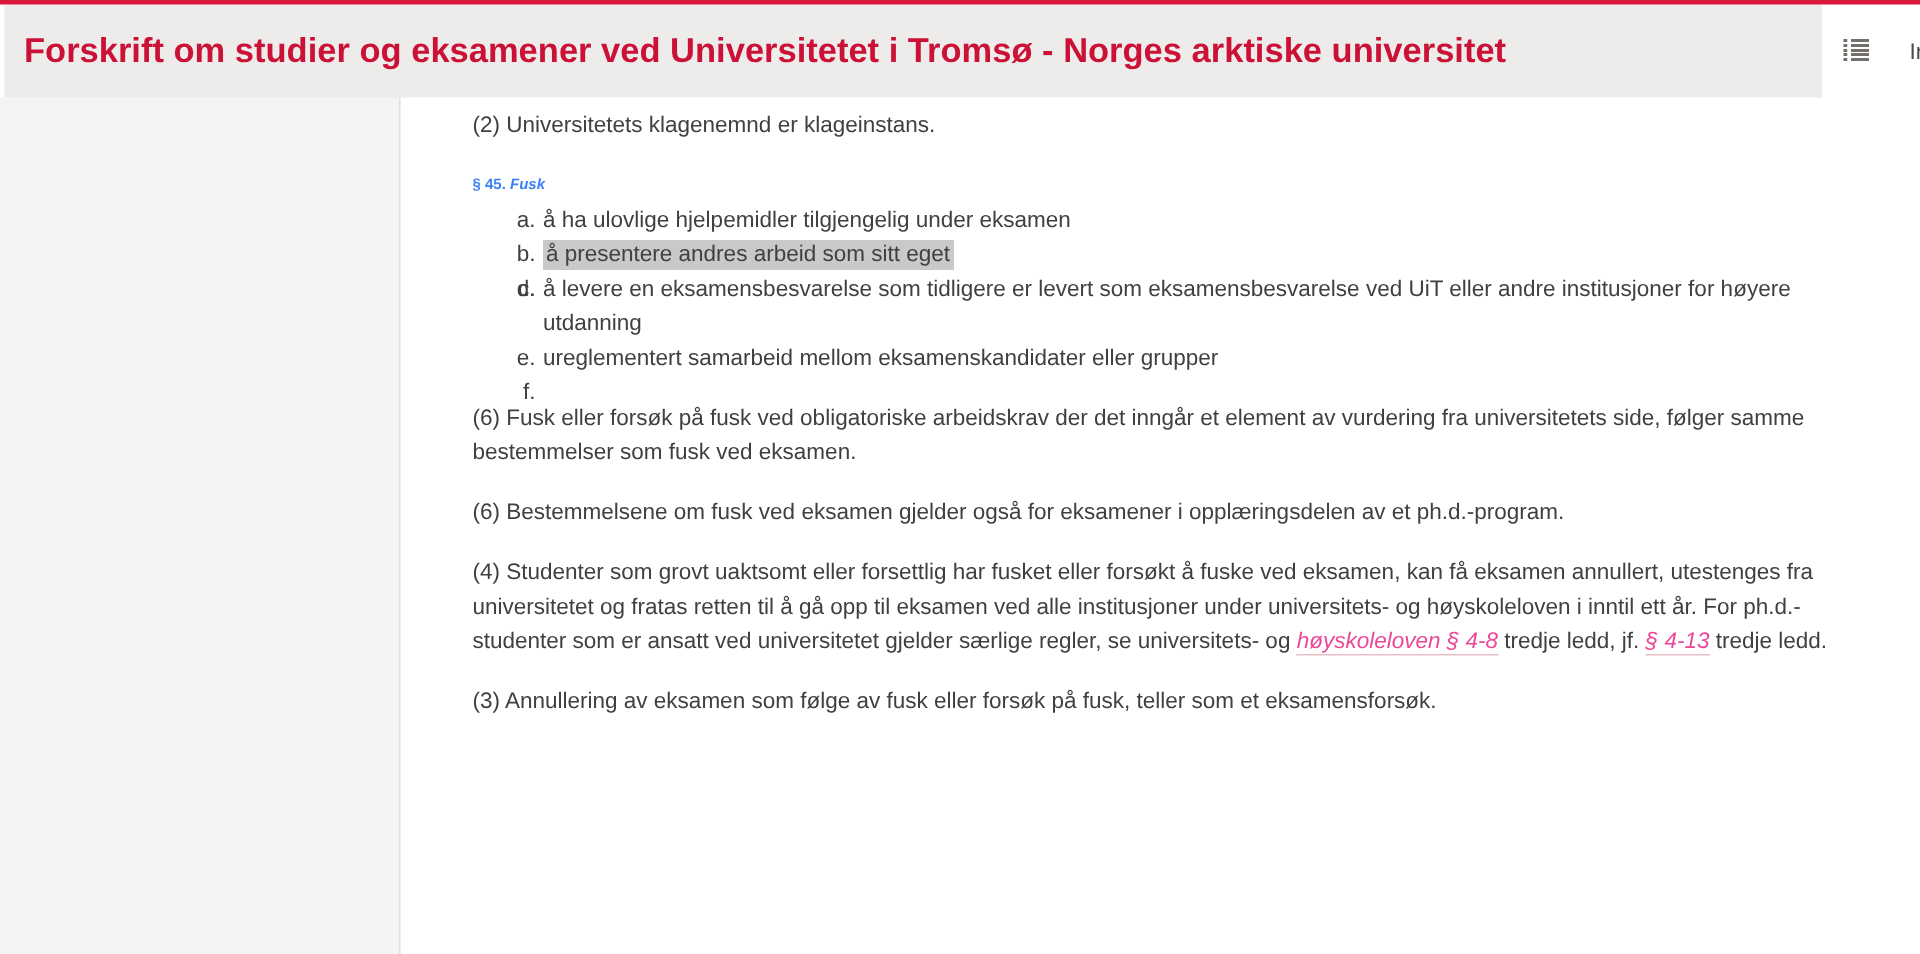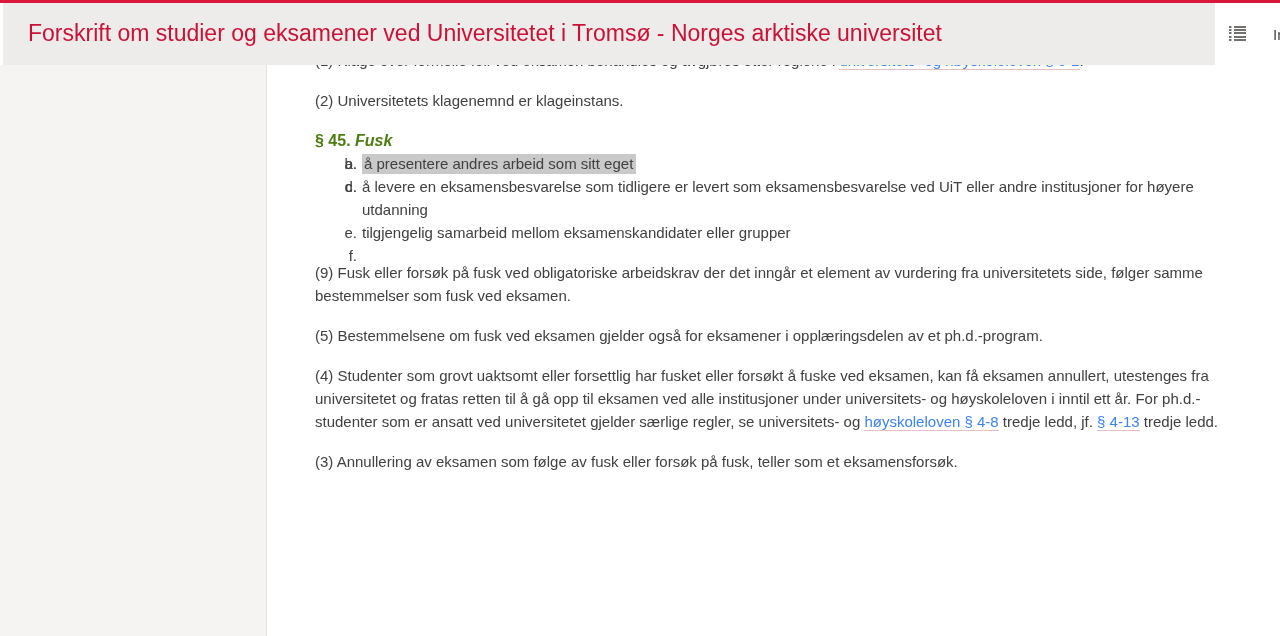--- a/index.html
+++ b/index.html
@@ -16,22 +16,22 @@
     position:absolute;left:0;top:0;width:1280px;height:3px;
     background:#d8173a;z-index:40;
   }
   
   .app-header{
     position:absolute;left:3px;top:3px;width:1212px;height:62px;
     background:#edecea;z-index:20;
     display:flex;align-items:center;
   }
   .app-title{
-    margin:12px;padding:0 0 0 13px;
-    font-size:23px;font-weight:normal;line-height:1.1;
+    margin:0;padding:0 0 0 13px;
+    font-size:23px;font-weight:bold;line-height:1.1;
     color:#cb1136;
     white-space:nowrap;overflow:hidden;
   }
   
   .toc-panel{
     position:absolute;left:1215px;top:3px;width:140px;height:62px;
     background:#ffffff;z-index:25;
     display:flex;align-items:center;
     cursor:pointer;
   }
@@ -50,34 +50,35 @@
   .sidebar{
     position:absolute;left:0;top:65px;width:266px;height:571px;
     background:#f5f4f2;border-right:1px solid #e2e0dd;
     z-index:5;
   }
   
   .content{
     position:absolute;left:267px;top:0;width:1013px;height:503px;
     z-index:1;background:#ffffff;
     box-sizing:border-box;
-    padding:49px 0 0 48px;
+    padding:32px 0 0 48px;
   }
   .doc{width:926px;font-size:15px;line-height:23px;}
   .doc p{margin:17px 0 0 0;}
   .doc p.first{margin-top:0;white-space:nowrap;overflow:hidden;}
   .section-heading{
     margin:45px 0 0 0;
-    font-size:16px;font-weight:bold;color:#4d7c0f;
+    font-size:10px;font-weight:bold;color:#3b82f6;
   }
   .section-heading .sec-title{font-style:italic;}
   .doc a{
-    color:#3b82f6;text-decoration:none;
+    color:#ec4899;text-decoration:none;
     border-bottom:1px solid #e3bfc6;
     cursor:pointer;
+    font-style:italic;
   }
   ol.fusk-list{
     list-style:none;margin:0;padding:0;
   }
   ol.fusk-list li{
     position:relative;
     padding-left:47px;
     line-height:23px;
   }
   ol.fusk-list .marker{
@@ -95,31 +96,31 @@
     <div class="doc">
 
       <p class="first"><span>(1) Klage over formelle feil ved eksamen behandles og avgjøres etter reglene i </span><a href="#">universitets- og høyskoleloven § 5-2</a><span>.</span></p>
 
       <p>(2) Universitetets klagenemnd er klageinstans.</p>
 
       <p class="section-heading"><span>§ 45.</span>&nbsp;<span class="sec-title">Fusk</span></p>
 
 
       <ol class="fusk-list">
-          <li><span class="marker">a.</span></li>
+          <li><span class="marker">a.</span><span>å ha ulovlige hjelpemidler tilgjengelig under eksamen</span></li>
           <li><span class="marker">b.</span><span class="hl">å presentere andres arbeid som sitt eget</span></li>
           <li><span class="marker">c.</span></li>
           <li><span class="marker">d.</span><span>å levere en eksamensbesvarelse som tidligere er levert som eksamensbesvarelse ved UiT eller andre institusjoner for høyere utdanning</span></li>
-          <li><span class="marker">e.</span><span>tilgjengelig samarbeid mellom eksamenskandidater eller grupper</span></li>
+          <li><span class="marker">e.</span><span>ureglementert samarbeid mellom eksamenskandidater eller grupper</span></li>
           <li><span class="marker">f.</span></li>
         </ol>
 
-      <p>(9) Fusk eller forsøk på fusk ved obligatoriske arbeidskrav der det inngår et element av vurdering fra universitetets side, følger samme bestemmelser som fusk ved eksamen.</p>
+      <p>(6) Fusk eller forsøk på fusk ved obligatoriske arbeidskrav der det inngår et element av vurdering fra universitetets side, følger samme bestemmelser som fusk ved eksamen.</p>
 
-      <p>(5) Bestemmelsene om fusk ved eksamen gjelder også for eksamener i opplæringsdelen av et ph.d.-program.</p>
+      <p>(6) Bestemmelsene om fusk ved eksamen gjelder også for eksamener i opplæringsdelen av et ph.d.-program.</p>
 
       <p><span>(4) Studenter som grovt uaktsomt eller forsettlig har fusket eller forsøkt å fuske ved eksamen, kan få eksamen annullert, utestenges fra universitetet og fratas retten til å gå opp til eksamen ved alle institusjoner under universitets- og høyskoleloven i inntil ett år. For ph.d.-studenter som er ansatt ved universitetet gjelder særlige regler, se universitets- og </span><a href="#">høyskoleloven § 4-8</a><span> tredje ledd, jf. </span><a href="#">§ 4-13</a><span> tredje ledd.</span></p>
 
       <p>(3) Annullering av eksamen som følge av fusk eller forsøk på fusk, teller som et eksamensforsøk.</p>
 
     </div>
   </div>
 
   <div class="sidebar"></div>
 

